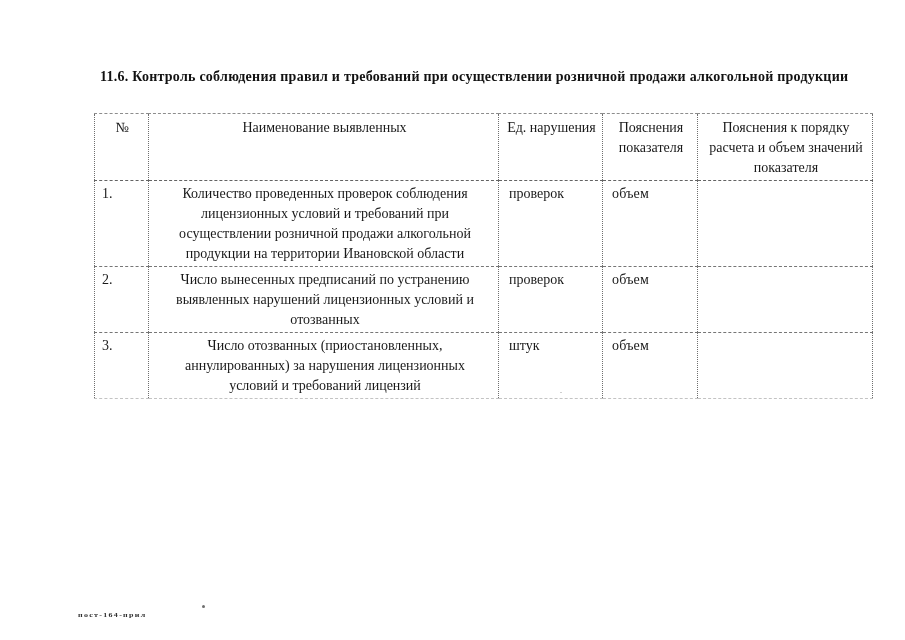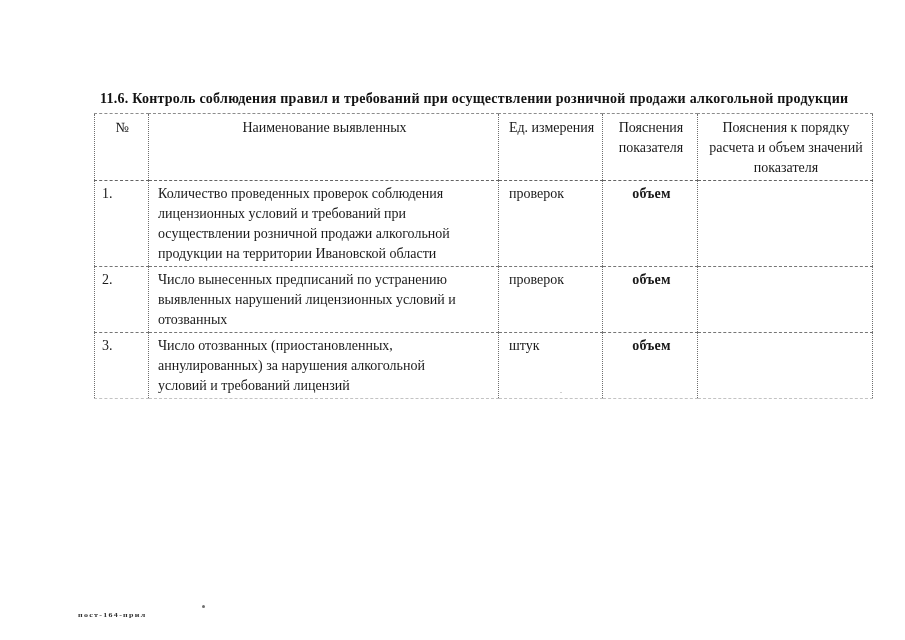--- a/index.html
+++ b/index.html
@@ -14,21 +14,21 @@
   .page {
     position: relative;
     width: 905px;
     height: 640px;
     background: #ffffff;
     color: #161616;
   }
   .doc-title {
     position: absolute;
     left: 100px;
-    top: 91px;
+    top: 69px;
     width: 790px;
     font-size: 14px;
     font-weight: bold;
     letter-spacing: 0.25px;
     color: #121212;
     white-space: nowrap;
   }
   .indicators-table {
     position: absolute;
     left: 94px;
@@ -64,23 +64,23 @@
   .indicators-table tbody td {
     border-bottom: 1px dashed #767676;
   }
   .indicators-table tbody tr.last td {
     border-bottom: 1px dashed #c3c3c3;
   }
   .row-1 td { height: 74px; }
   .row-2 td { height: 52px; }
   .row-3 td { height: 56px; }
   td.cell-num { padding-left: 7px; }
-  td.cell-name { padding-left: 9px; }
+  td.cell-name { padding-left: 9px; text-align: center; }
   td.cell-unit { padding-left: 10px; }
-  td.cell-category { font-weight: bold; padding-left: 9px; letter-spacing: 0.2px; text-align: center; }
+  td.cell-category { font-weight: normal; padding-left: 9px; letter-spacing: 0.2px; }
   .footer-stamp {
     position: absolute;
     left: 78px;
     top: 611px;
     font-size: 8px;
     font-weight: bold;
     letter-spacing: 1.3px;
     color: #2e2e2e;
     filter: blur(0.35px);
     transform: scaleY(0.85);
@@ -107,21 +107,21 @@
       <col style="width:54px">
       <col style="width:350px">
       <col style="width:104px">
       <col style="width:95px">
       <col style="width:175px">
     </colgroup>
     <thead>
       <tr>
         <th>№</th>
         <th>Наименование выявленных</th>
-        <th>Ед. измерения</th>
+        <th>Ед. нарушения</th>
         <th>Пояснения
 показателя</th>
         <th>Пояснения к порядку
 расчета и объем значений
 показателя</th>
       </tr>
     </thead>
     <tbody>
       <tr class="row-1">
         <td class="cell-num">1.</td>
@@ -138,21 +138,21 @@
         <td class="cell-name">Число вынесенных предписаний по устранению
 выявленных нарушений лицензионных условий и
 отозванных</td>
         <td class="cell-unit">проверок</td>
         <td class="cell-category">объем</td>
         <td class="cell-notes"></td>
       </tr>
       <tr class="row-3 last">
         <td class="cell-num">3.</td>
         <td class="cell-name">Число отозванных (приостановленных,
-аннулированных) за нарушения алкогольной
+аннулированных) за нарушения лицензионных
 условий и требований лицензий</td>
         <td class="cell-unit">штук</td>
         <td class="cell-category">объем</td>
         <td class="cell-notes"></td>
       </tr>
     </tbody>
   </table>
 
   <div class="footer-stamp">пост-164-прил</div>
 

